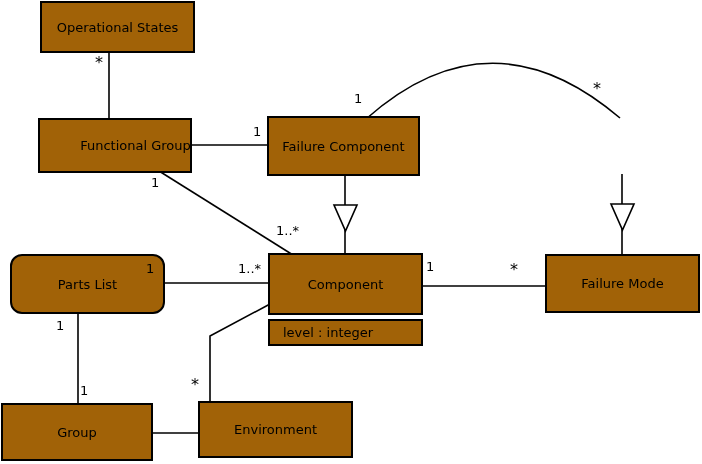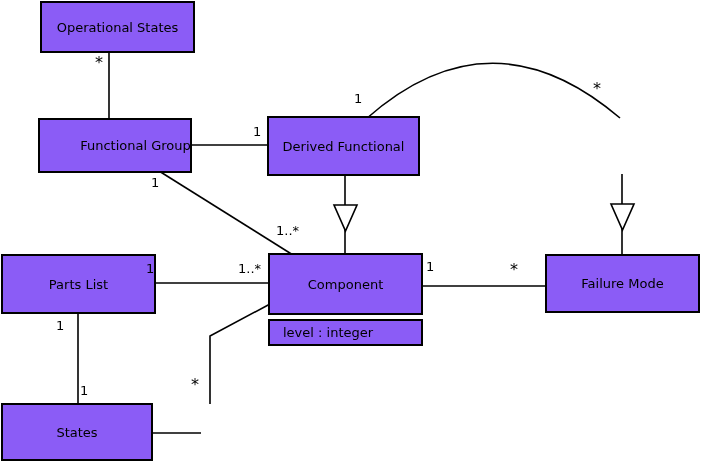--- a/index.html
+++ b/index.html
@@ -23,21 +23,21 @@
     fill: none;
   }
   svg.wires polygon.tri {
     stroke: #000000;
     stroke-width: 1.6;
     fill: #ffffff;
   }
   .uml-box {
     position: absolute;
     box-sizing: border-box;
-    background: #8b5cf6;
+    background: #a16207;
     border: 2px solid #000000;
     display: flex;
     align-items: center;
     justify-content: center;
     font-size: 13px;
     white-space: nowrap;
   }
   .uml-attr {
     justify-content: flex-start;
     padding-left: 13px;
@@ -87,43 +87,46 @@
 
   <div class="uml-box" style="left:40px; top:1px; width:155px; height:52px;">
     <span>Operational States</span>
   </div>
 
   <div class="uml-box" style="left:38px; top:118px; width:154px; height:55px;padding-left:41px;">
     <span>Functional Group</span>
   </div>
 
   <div class="uml-box" style="left:267px; top:116px; width:153px; height:60px;">
-    <span>Derived Functional</span>
+    <span>Failure Component</span>
   </div>
 
 
-  <div class="uml-box" style="left:1px; top:254px; width:155px; height:60px;">
+  <div class="uml-box" style="left:10px; top:254px; width:155px; height:60px;border-radius:12px;">
     <span>Parts List</span>
   </div>
 
   <div class="uml-box" style="left:268px; top:253px; width:155px; height:62px;text-align:center;">
     <span>Component</span>
   </div>
   <div class="uml-box uml-attr" style="left:268px; top:319px; width:155px; height:27px;">
     <span>level : integer</span>
   </div>
 
   <div class="uml-box" style="left:545px; top:254px; width:155px; height:59px;">
     <span>Failure Mode</span>
   </div>
 
   <div class="uml-box" style="left:1px; top:403px; width:152px; height:58px;">
-    <span>States</span>
+    <span>Group</span>
   </div>
 
+  <div class="uml-box" style="left:198px; top:401px; width:155px; height:57px;">
+    <span>Environment</span>
+  </div>
 
   <span class="mult star" style="left:95px; top:55px;">*</span>
   <span class="mult" style="left:151px; top:175px;">1</span>
   <span class="mult" style="left:253px; top:124px;">1</span>
   <span class="mult" style="left:354px; top:91px;">1</span>
   <span class="mult star" style="left:593px; top:81px;">*</span>
   <span class="mult" style="left:276px; top:223px;">1..*</span>
   <span class="mult" style="left:238px; top:261px;">1..*</span>
   <span class="mult" style="left:146px; top:261px;">1</span>
   <span class="mult" style="left:426px; top:259px;">1</span>

